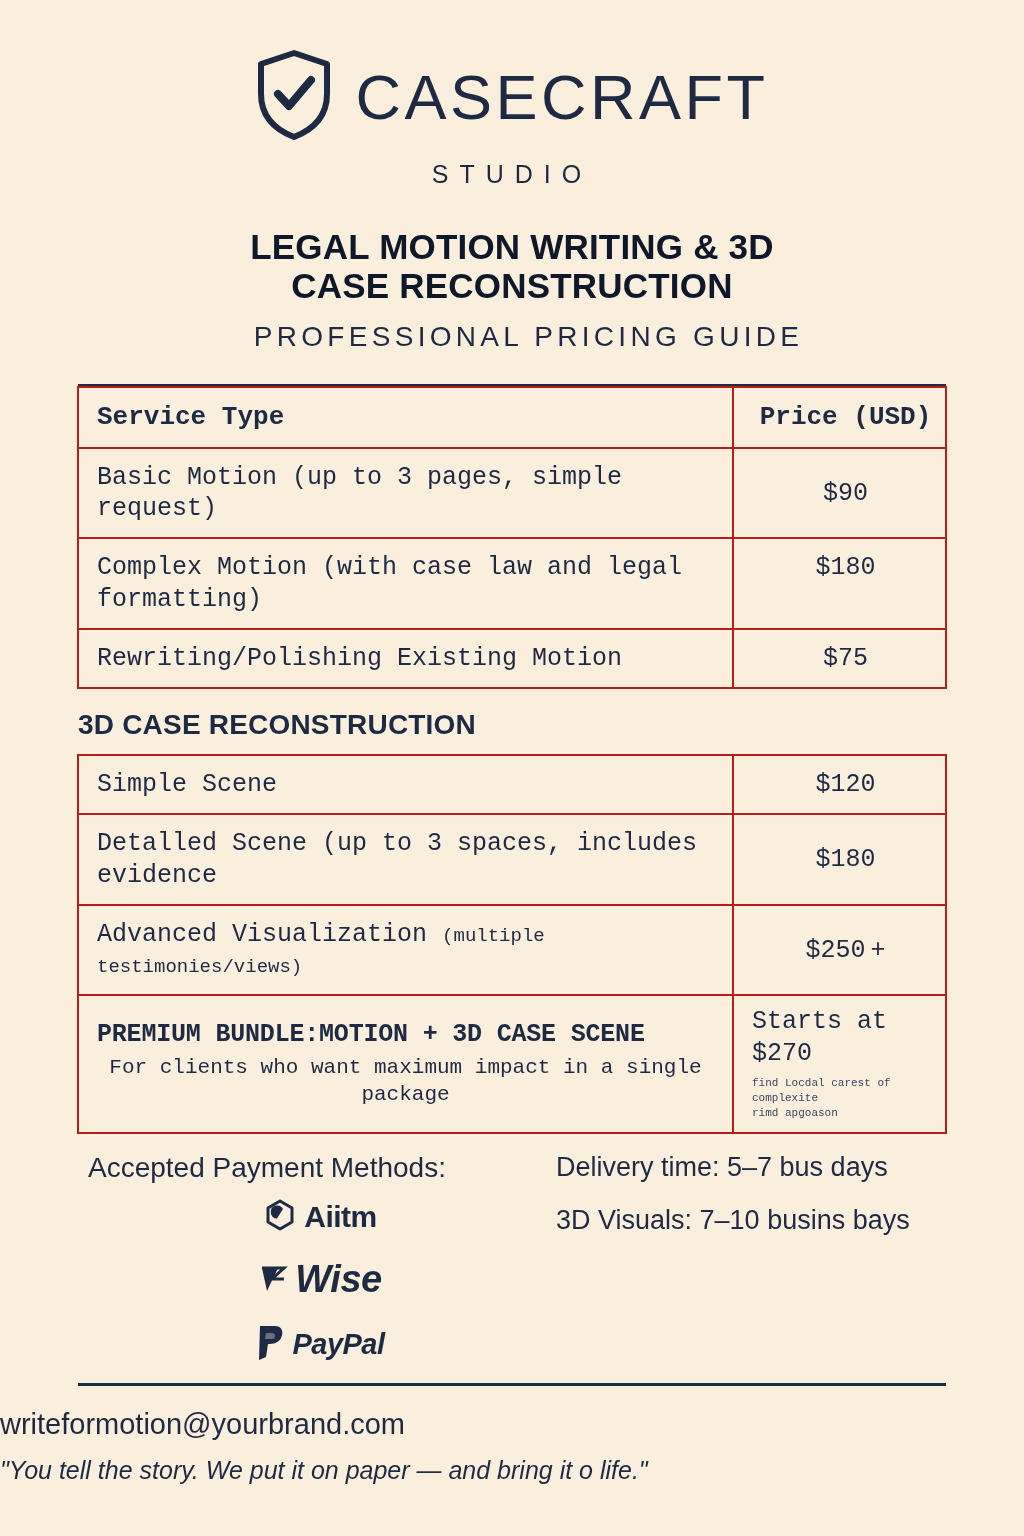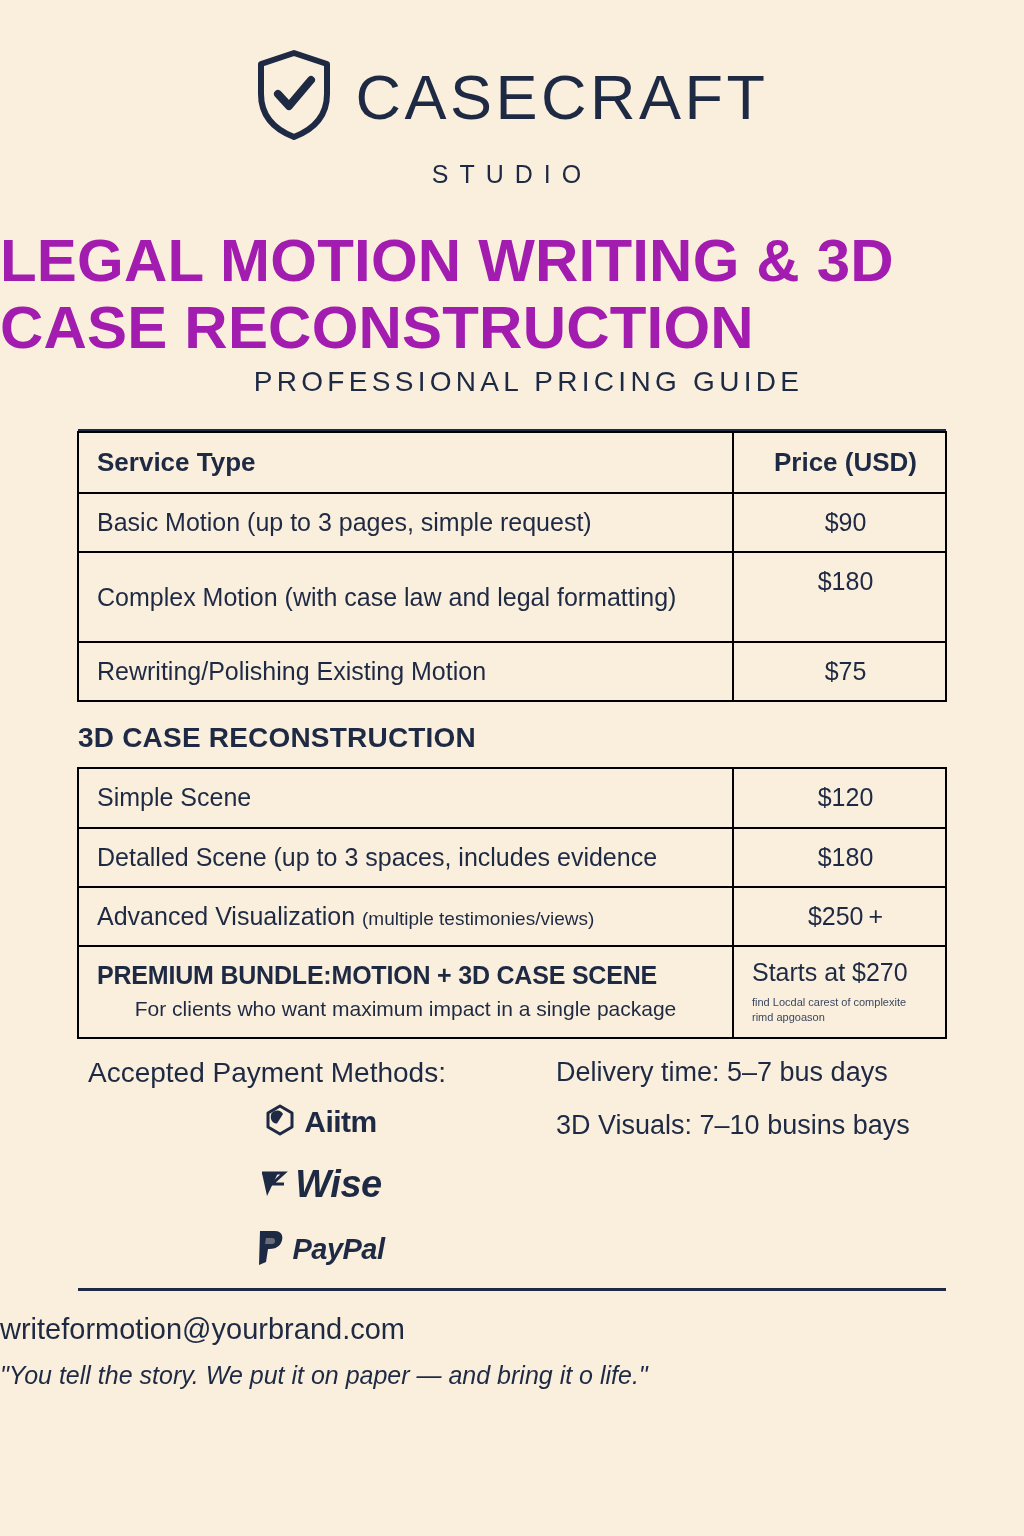--- a/index.html
+++ b/index.html
@@ -41,34 +41,35 @@
     text-align: center;
     font-size: 25px;
     letter-spacing: 11px;
     font-weight: 400;
     margin-top: 14px;
     color: #1e2a44;
   }
 
   
   .headline {
-    font-size: 60px;
+    text-align: center;
+    font-size: 35px;
     font-weight: bold;
     line-height: 1.12;
     letter-spacing: 0.2px;
     margin-top: 38px;
-    color: #a21caf;
+    color: #0f172a;
   }
   .headline .l2 { display: block; }
   .subheadline {
     text-align: center;
     font-size: 28px;
     letter-spacing: 4.3px;
     font-weight: 400;
-    margin-top: 5px;
+    margin-top: 16px;
     color: #1e2a44;
     padding-left: 33px;
   }
 
   
   .rule {
     height: 2px;
     background: #1e2a44;
     margin: 0 auto;
     width: 868px;
@@ -88,28 +89,29 @@
   
   .ptable {
     width: 868px;
     margin: 0 auto;
     border-collapse: collapse;
     table-layout: fixed;
   }
   .ptable col.c1 { width: 655px; }
   .ptable col.c2 { width: 213px; }
   .ptable td, .ptable th {
-    border: 2px solid #000000;
+    border: 2px solid #b91c1c;
     padding: 13px 18px;
     font-size: 25px;
     font-weight: 400;
     vertical-align: middle;
     text-align: left;
     color: #1e2a44;
     line-height: 1.25;
+    font-family: Liberation Mono, monospace;
   }
   .ptable th {
     font-weight: bold;
     font-size: 26px;
   }
   .ptable .price {
     text-align: center;
     padding-right: 6px;
     margin-left: 24px;
   }

